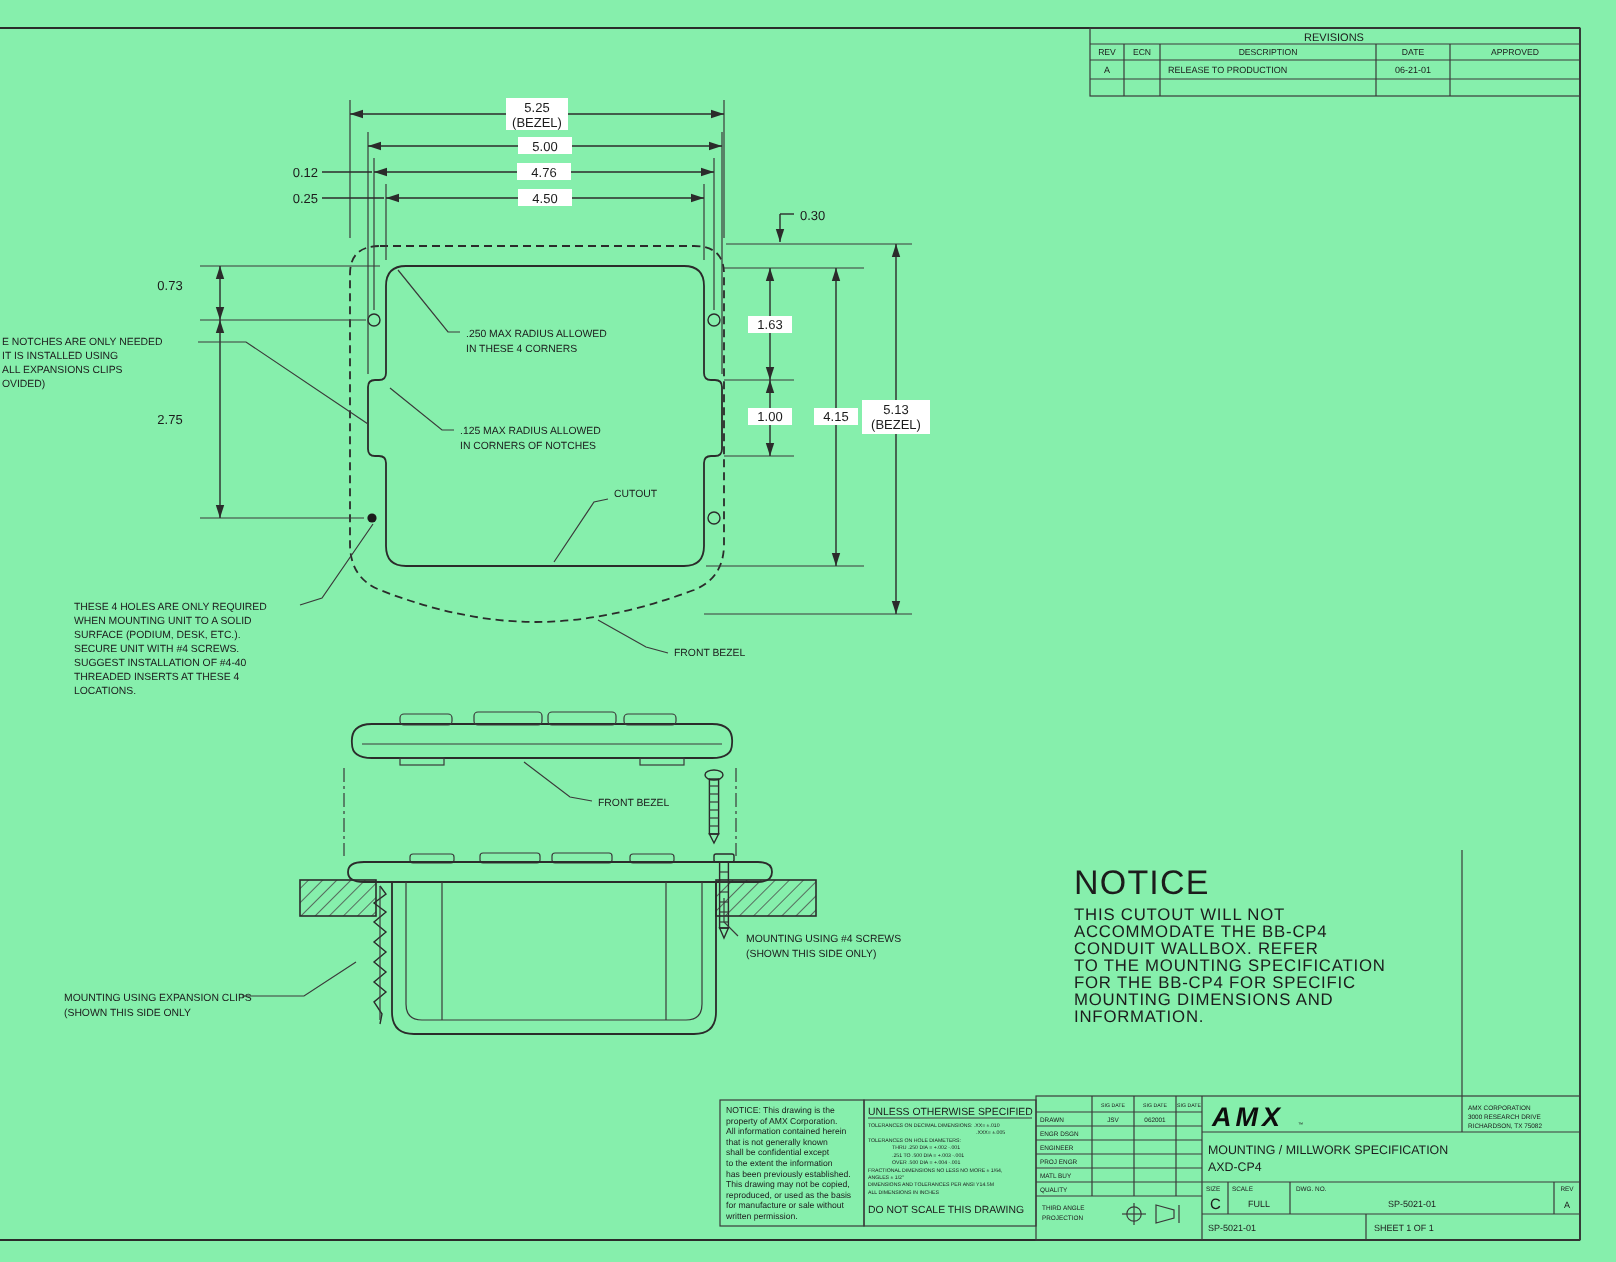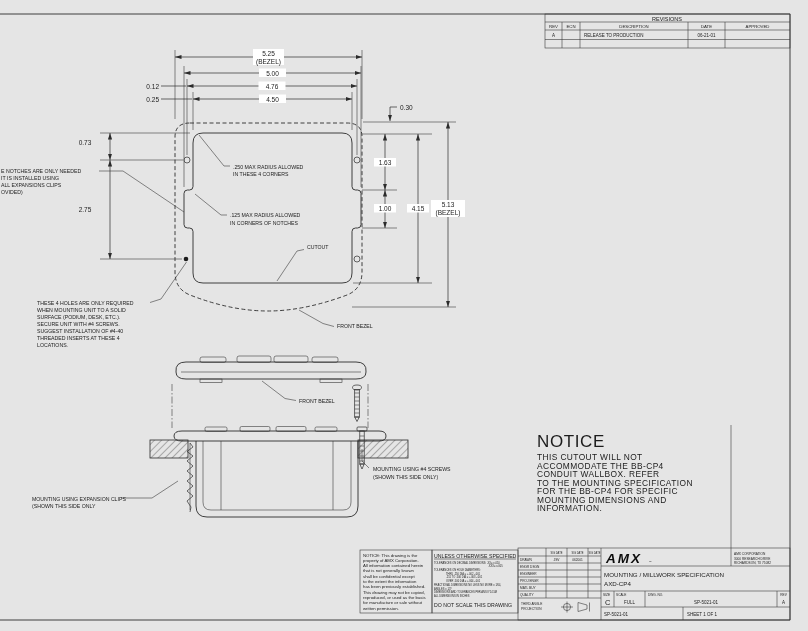--- a/index.html
+++ b/index.html
@@ -1,16 +1,16 @@
 <!DOCTYPE html>
 <html><head>
 <meta charset="utf-8">
 <style>
   html,body{margin:0;padding:0;background:#ffffff;}
-  #sheet{position:relative;width:808px;height:631px;background:#e5e5e5;overflow:hidden;}
+  #sheet{position:relative;width:808px;height:631px;background:#86efac;overflow:hidden;}
   svg{display:block;}
   .tx{font-family:"Liberation Sans",sans-serif;fill:#1c1c1c;}
   .s26{font-size:2.6px;}
   .s3{font-size:3.2px;}
   .s4{font-size:4.3px;}
   .s45{font-size:4.5px;}
   .s5{font-size:5.2px;}
   .s55{font-size:5.5px;}
   .s6{font-size:6.5px;}
   .s62{font-size:6.2px;}

